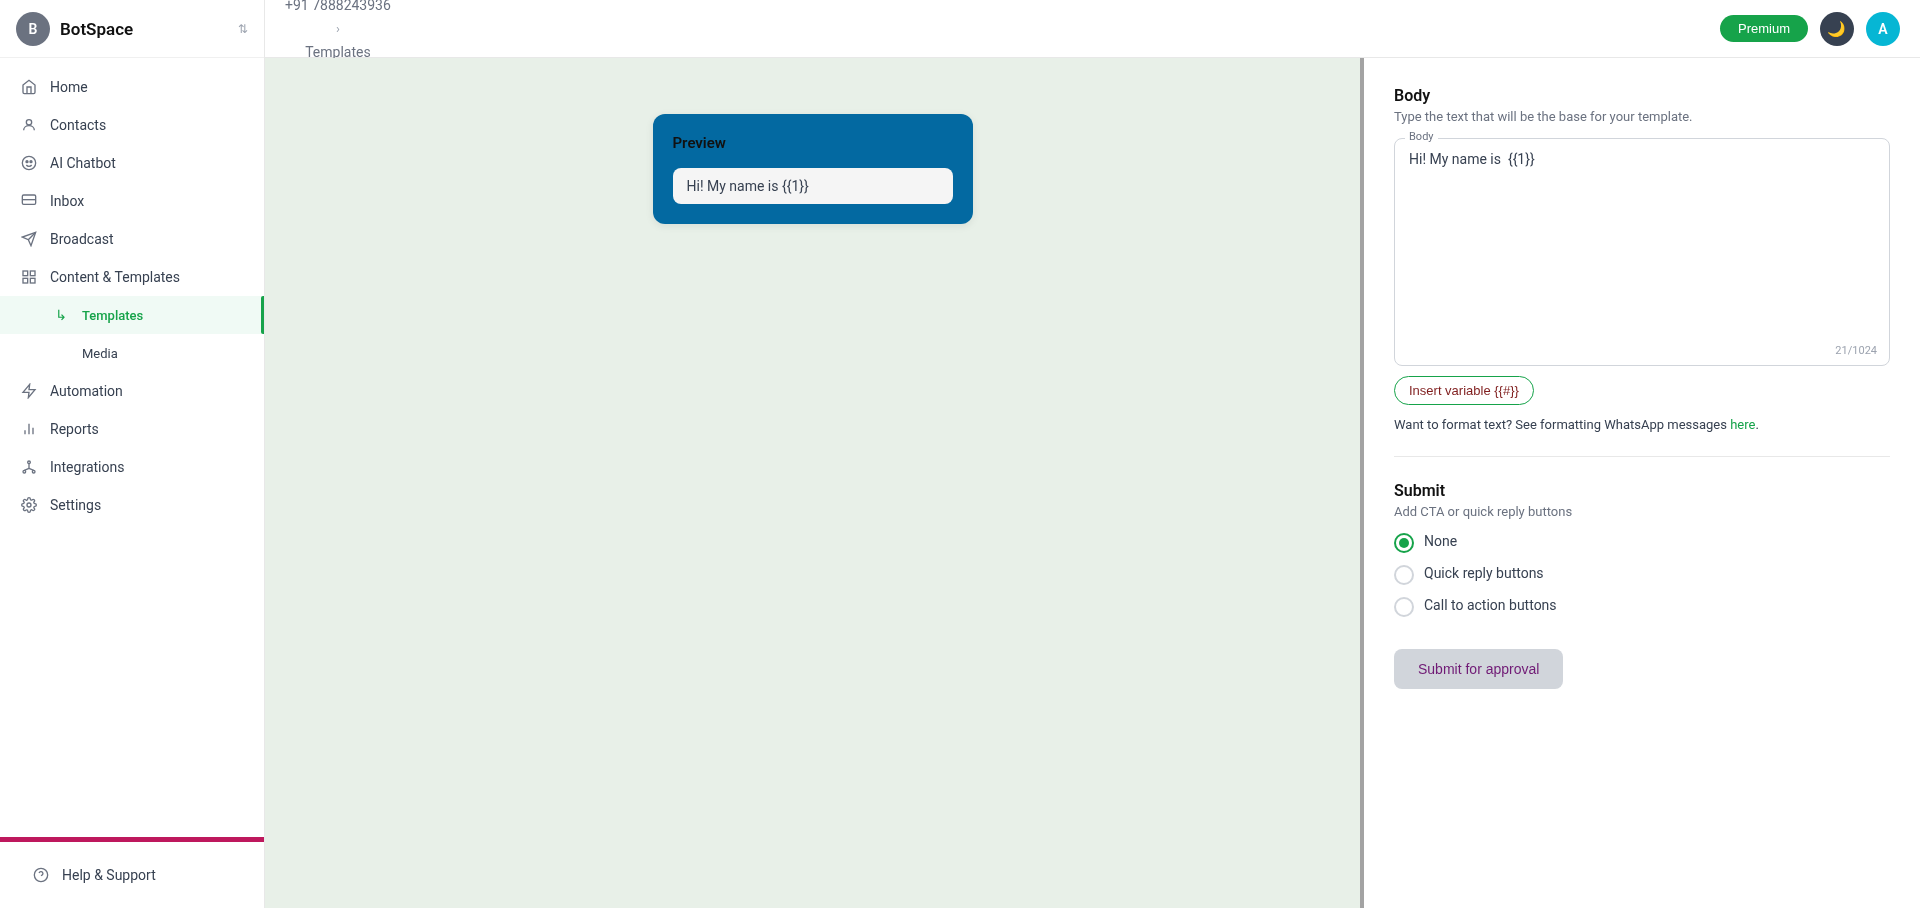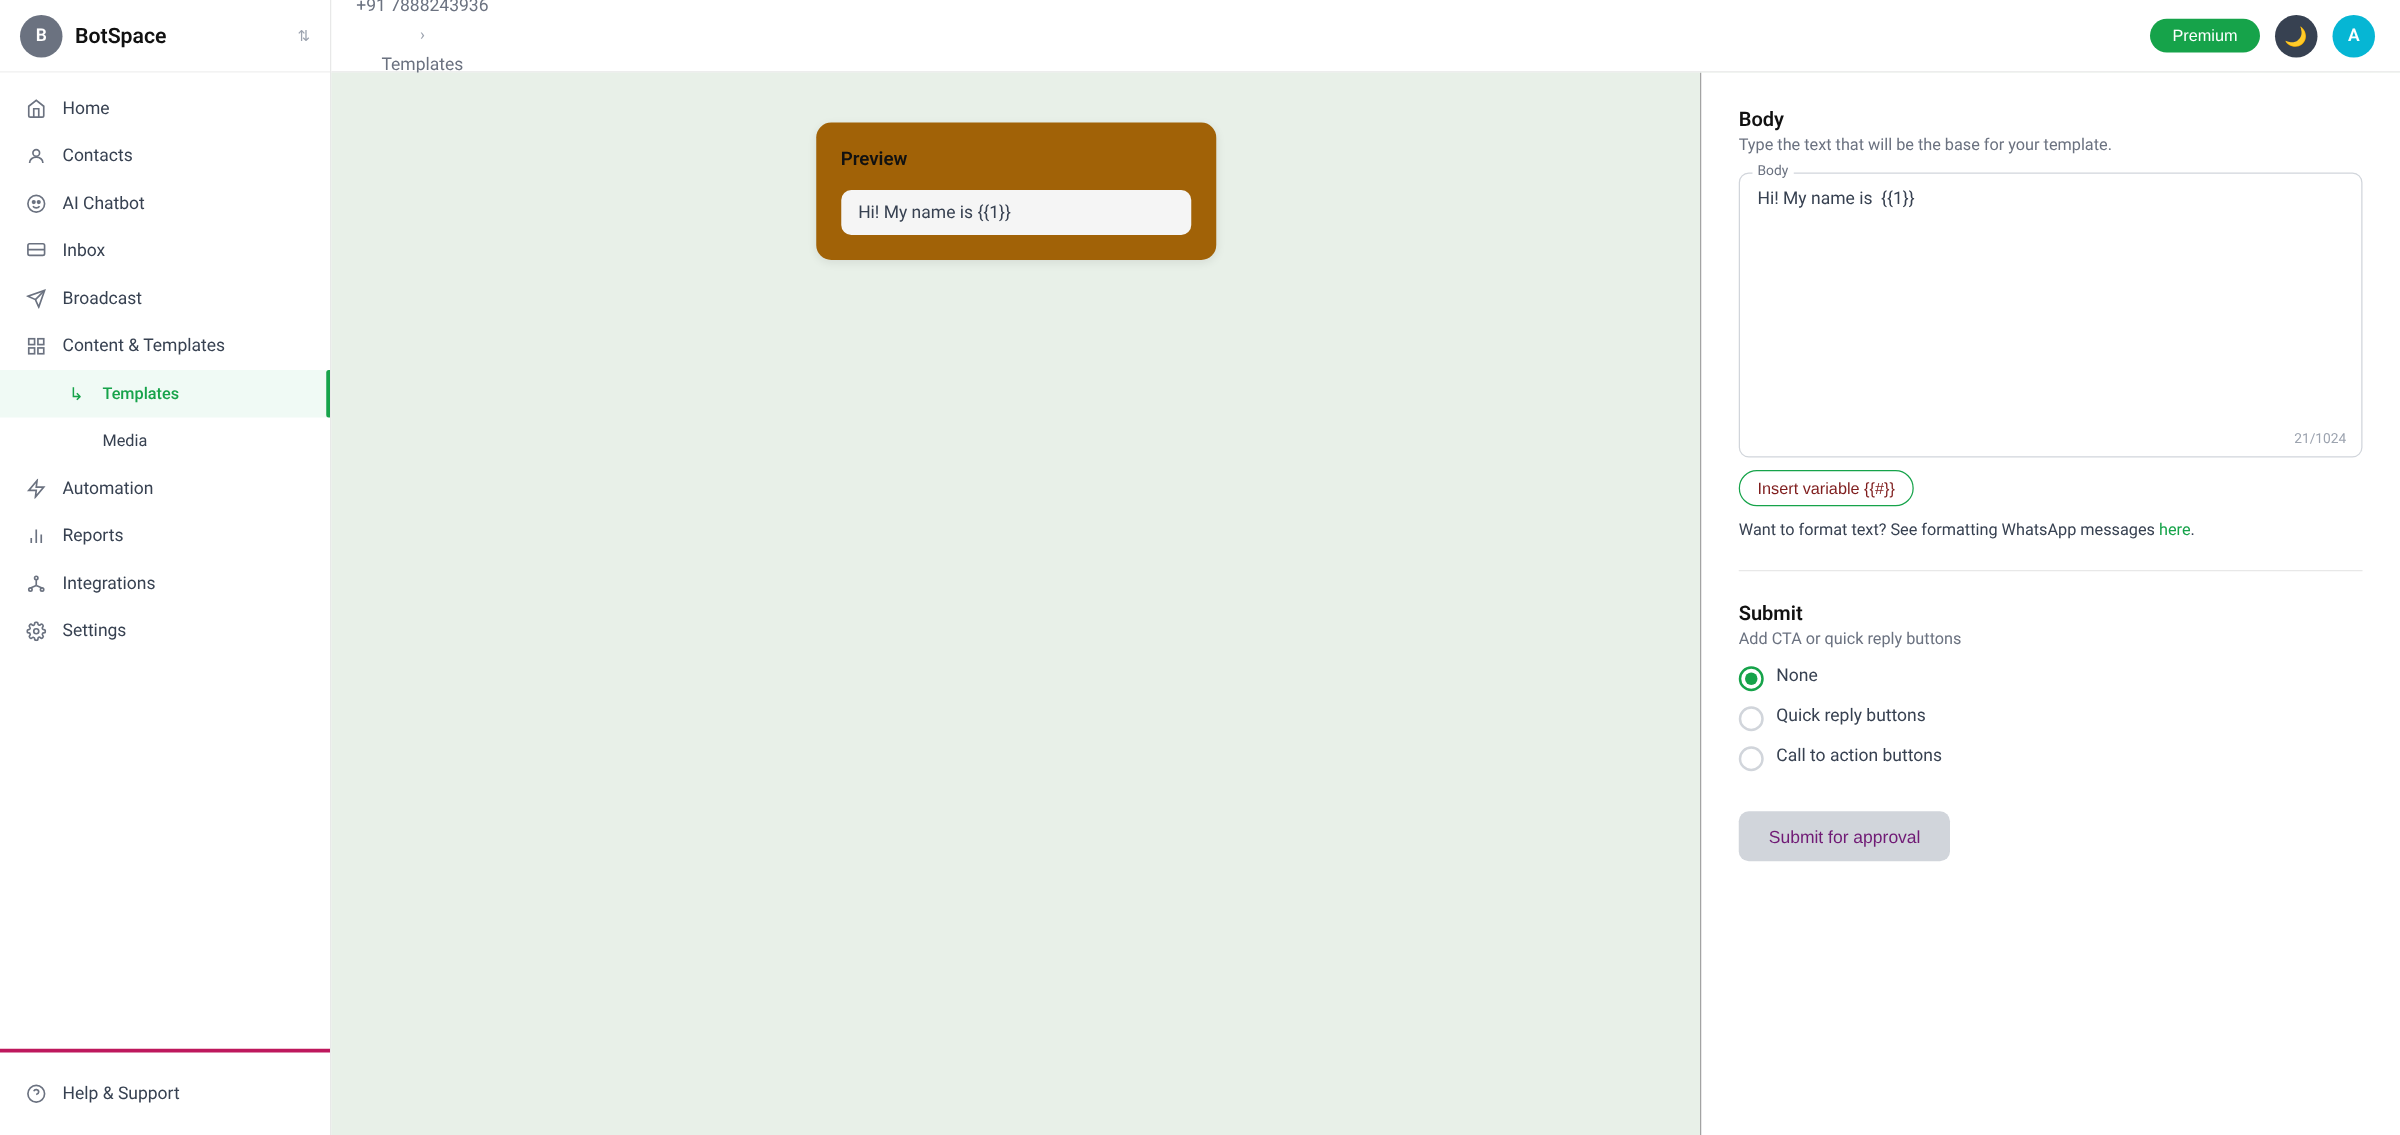--- a/index.html
+++ b/index.html
@@ -72,22 +72,22 @@
       color: #374151;
     }
     .nav-item.sub-item.active { color: #16a34a; background: #f0faf5; }
     .nav-icon {
       width: 18px; height: 18px;
       display: flex; align-items: center; justify-content: center;
       flex-shrink: 0;
       font-size: 16px;
     }
     .sidebar-footer {
-      padding: 14px 20px;
-      border-top: 3px solid #be185d;
+      padding: 14px 32px;
+      border-top: 5px solid #be185d;
     }
 
     
     .main-area {
       flex: 1;
       display: flex;
       flex-direction: column;
       height: 100%;
       overflow: hidden;
     }
@@ -153,25 +153,26 @@
     .preview-panel {
       flex: 1;
       padding: 30px;
       display: flex;
       flex-direction: column;
       align-items: center;
       justify-content: flex-start;
       padding-top: 40px;
     }
     .preview-card {
-      background: #a16207;
+      background: #0369a1;
       border-radius: 12px;
       padding: 20px;
       width: 320px;
       box-shadow: 0 2px 8px rgba(0,0,0,0.08);
+      margin-top: 16px;
     }
     .preview-title {
       font-size: 15px;
       font-weight: 600;
       color: #111;
       margin-bottom: 16px;
     }
     .preview-message-bubble {
       background: #f5f5f5;
       border-radius: 8px;
@@ -182,21 +183,21 @@
 
     
     .right-panel {
       width: 560px;
       background: #fff;
       overflow-y: auto;
       padding: 28px 30px;
       display: flex;
       flex-direction: column;
       gap: 24px;
-      border-left: 1px solid #a3a3a3;
+      border-left: 4px solid #a3a3a3;
       flex-shrink: 0;
     }
     .section-title {
       font-size: 16px;
       font-weight: 600;
       color: #111;
       margin-bottom: 4px;
     }
     .section-desc {
       font-size: 13px;

